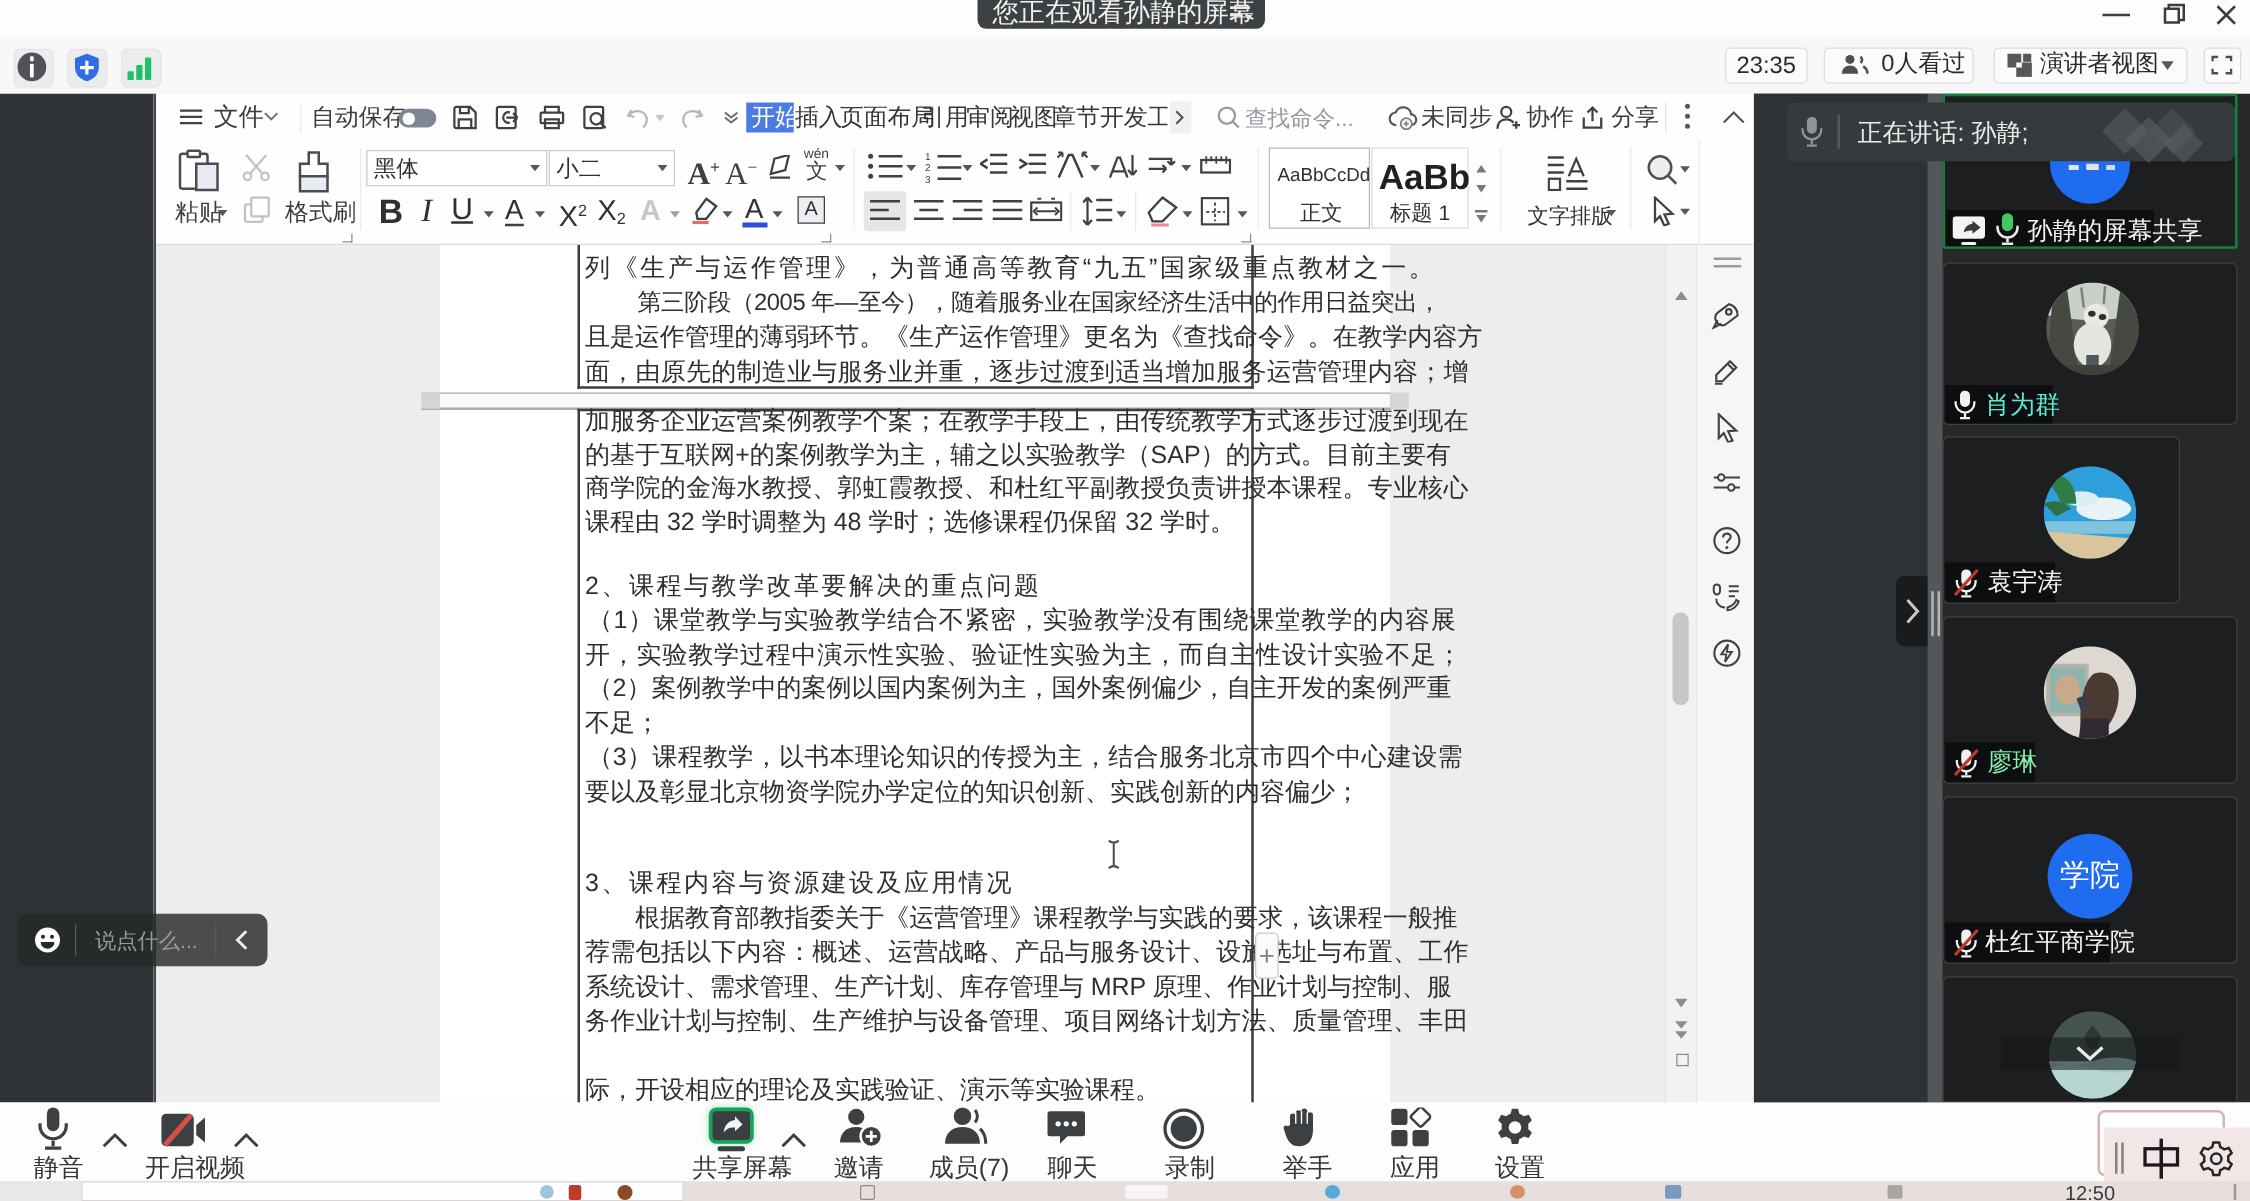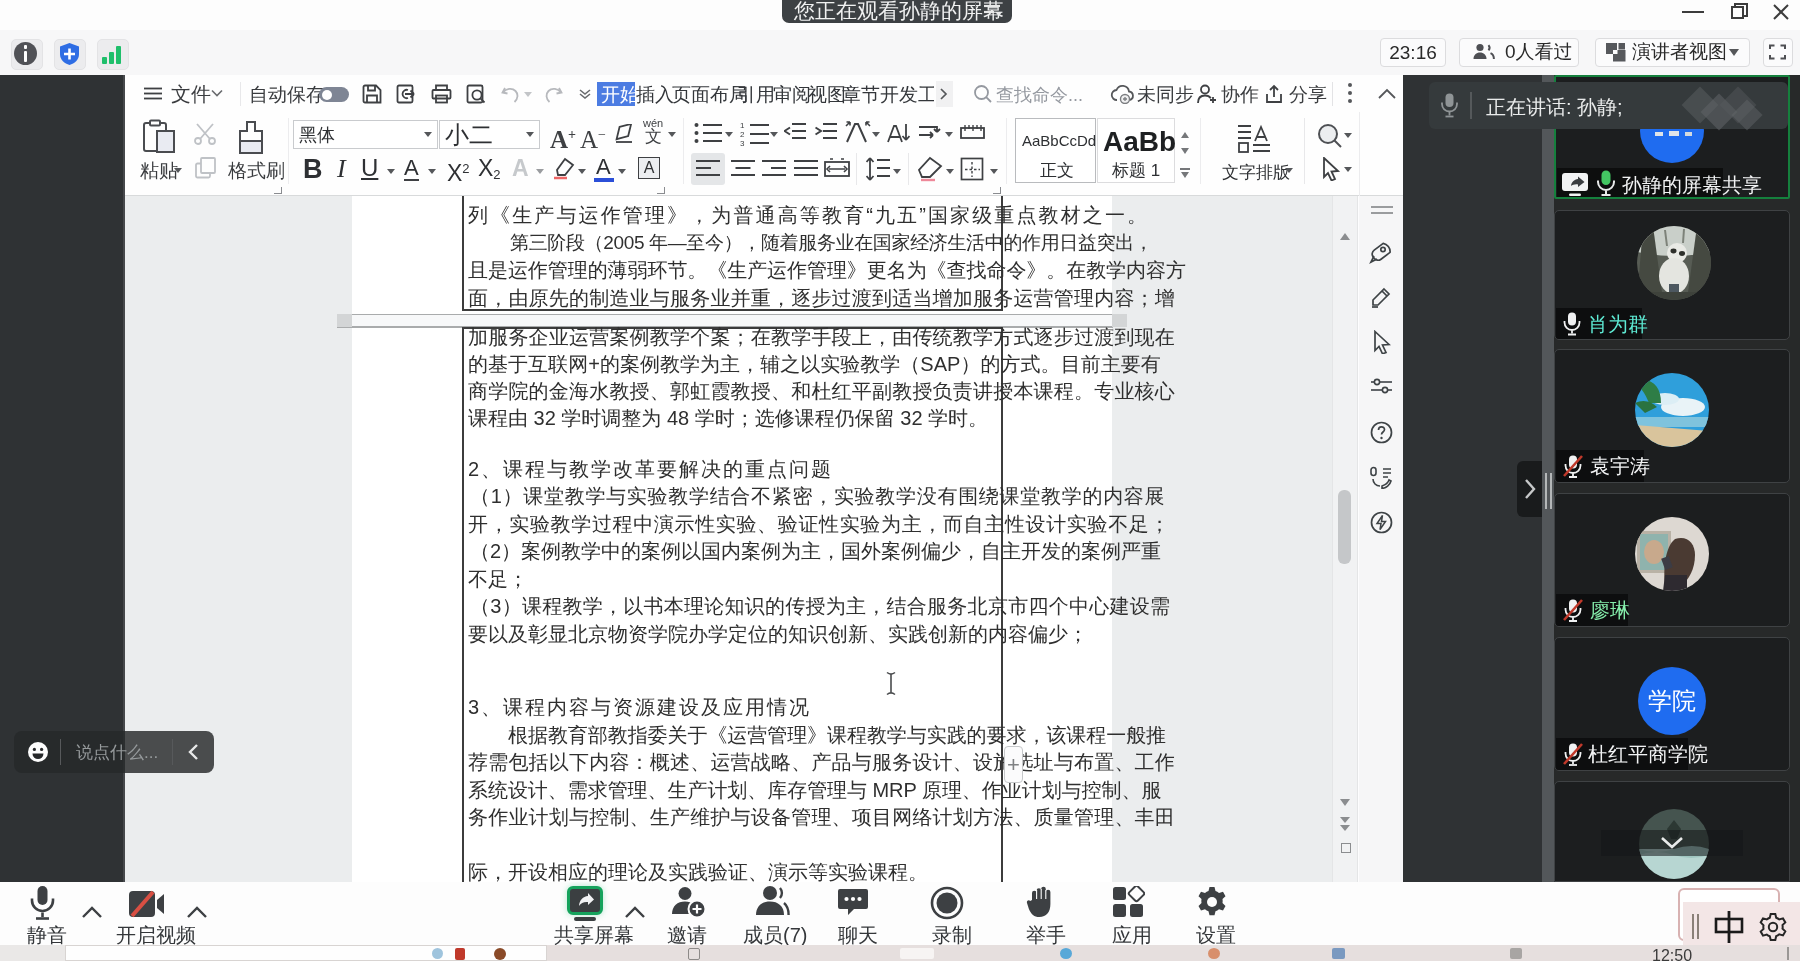--- a/index.html
+++ b/index.html
@@ -47,21 +47,21 @@
   <div class="abs" style="left:54px;top:39px;width:30px;height:29px;background:#ececee;border:1px solid #e3e3e5;border-radius:5px;"></div>
   <svg class="abs" style="left:57px;top:41px;" width="25" height="26" viewBox="0 0 25 26">
     <path d="M12.5 2 L22 5.5 V13 c0 6-4.5 9.5-9.5 11 C7.5 22.5 3 19 3 13 V5.5 Z" fill="#2e6de4"></path>
     <path d="M12.5 7.5 v11 M7 13 h11" stroke="#fff" stroke-width="2.6"></path>
   </svg>
   <div class="abs" style="left:97px;top:39px;width:30px;height:29px;background:#ececee;border:1px solid #e3e3e5;border-radius:5px;"></div>
   <div class="abs" style="left:102px;top:57px;width:5px;height:7px;background:#1fbf6b;border-radius:1px;"></div>
   <div class="abs" style="left:109px;top:52px;width:5px;height:12px;background:#1fbf6b;border-radius:1px;"></div>
   <div class="abs" style="left:116px;top:46px;width:5px;height:18px;background:#1fbf6b;border-radius:1px;"></div>
 
-  <div class="abs" style="left:1380px;top:38px;width:64px;height:27px;background:#fbfbfc;border:1px solid #dcdcde;border-radius:4px;color:#2a2a2a;font-size:19px;line-height:27px;text-align:center;">23:16</div>
+  <div class="abs" style="left:1380px;top:38px;width:64px;height:27px;background:#fbfbfc;border:1px solid #dcdcde;border-radius:4px;color:#2a2a2a;font-size:19px;line-height:27px;text-align:center;">23:35</div>
   <div class="abs" style="left:1459px;top:38px;width:118px;height:27px;background:#fbfbfc;border:1px solid #dcdcde;border-radius:4px;"></div>
   <svg class="abs" style="left:1472px;top:43px;" width="24" height="18" viewBox="0 0 24 18">
     <circle cx="8" cy="4.5" r="3.6" fill="#4e4f54"></circle>
     <path d="M1.5 16 c0-4.2 2.9-6.6 6.5-6.6 s6.5 2.4 6.5 6.6 z" fill="#4e4f54"></path>
     <path d="M16.5 2.2 a4 4 0 0 1 0 5.2 M18.5 10.2 c2.2 1 3.4 2.9 3.4 5.8" stroke="#4e4f54" stroke-width="2" fill="none"></path>
   </svg>
   <div class="abs cjk" style="left:1505px;top:43px;color:#2a2a2a;font-size:19px;line-height:18px;">0人看过</div>
   <div class="abs" style="left:1595px;top:38px;width:153px;height:27px;background:#fbfbfc;border:1px solid #dcdcde;border-radius:4px;"></div>
   <svg class="abs" style="left:1605px;top:42px;" width="21" height="20" viewBox="0 0 21 20">
     <rect x="1" y="1" width="11" height="11" fill="#56585c"></rect>
@@ -213,21 +213,21 @@
     <path d="M10 2 H18 V11 H25 V21 H3 V11 H10 Z" fill="none" stroke="#4a4c50" stroke-width="2"></path>
     <rect x="3" y="21" width="22" height="12" fill="#e9ebf2" stroke="#4a4c50" stroke-width="2"></rect>
   </svg>
   <div class="abs cjk" style="left:228px;top:161px;font-size:19px;line-height:19px;color:#3a3c3f;">格式刷</div>
   <div class="abs" style="left:274px;top:187px;width:7px;height:6px;border-right:1.5px solid #8a8c90;border-bottom:1.5px solid #8a8c90;"></div>
 
   <div class="abs" style="left:293px;top:120px;width:145px;height:29px;background:#fff;border:1px solid #c9cbce;box-sizing:border-box;"></div>
   <div class="abs cjk" style="left:299px;top:126px;font-size:18px;line-height:18px;color:#2e3033;">黑体</div>
   <div class="abs" style="left:424px;top:132px;width:0;height:0;border:4px solid transparent;border-top:5px solid #55575a;"></div>
   <div class="abs" style="left:439px;top:120px;width:101px;height:29px;background:#fff;border:1px solid #c9cbce;box-sizing:border-box;"></div>
-  <div class="abs cjk" style="left:445px;top:126px;font-size:24px;line-height:18px;color:#2e3033;">小二</div>
+  <div class="abs cjk" style="left:445px;top:126px;font-size:18px;line-height:18px;color:#2e3033;">小二</div>
   <div class="abs" style="left:526px;top:132px;width:0;height:0;border:4px solid transparent;border-top:5px solid #55575a;"></div>
 
   <div class="abs" style="left:550px;top:122px;font-size:25px;line-height:25px;color:#3e4043;font-weight:bold;font-family:'Liberation Serif',serif;">A<span style="font-size:14px;vertical-align:9px;">+</span></div>
   <div class="abs" style="left:580px;top:122px;font-size:25px;line-height:25px;color:#3e4043;font-family:'Liberation Serif',serif;">A<span style="font-size:14px;vertical-align:9px;">−</span></div>
   <svg class="abs" style="left:613px;top:124px;" width="22" height="20" viewBox="0 0 22 20">
     <path d="M8 2 L20 2 L14 13 L2 13 Z" fill="none" stroke="#3e4043" stroke-width="1.8" transform="rotate(-15 11 8)"></path>
     <line x1="3" y1="18" x2="19" y2="18" stroke="#3e4043" stroke-width="1.8"></line>
   </svg>
   <div class="abs" style="left:643px;top:118px;font-size:11px;line-height:11px;color:#3e4043;">wén</div>
   <div class="abs cjk" style="left:645px;top:128px;font-size:17px;line-height:17px;color:#3e4043;">文</div>
@@ -586,21 +586,21 @@
     <div class="tlabel" style="left:1px;top:97px;width:86px;height:31px;"></div>
     <svg style="position:absolute;left:8px;top:101px;" width="18" height="24" viewBox="0 0 18 24">
       <rect x="5" y="0.5" width="8" height="13" rx="4" fill="#f0f1f2"></rect>
       <path d="M1.5 9 v1.5 a7.5 7.5 0 0 0 15 0 V9" fill="none" stroke="#f0f1f2" stroke-width="1.8"></path>
       <line x1="9" y1="18.5" x2="9" y2="21.5" stroke="#f0f1f2" stroke-width="1.8"></line>
       <line x1="5" y1="22.5" x2="13" y2="22.5" stroke="#f0f1f2" stroke-width="1.8"></line>
     </svg>
     <div class="cjk" style="position:absolute;left:33px;top:103px;font-size:20px;line-height:20px;color:#5eead4;">肖为群</div>
   </div>
 
-  <div class="abs" style="left:1554px;top:349px;width:236px;height:134px;background:#1c1e1f;border:1px solid #3f4244;box-sizing:border-box;border-radius:5px;overflow:hidden;">
+  <div class="abs" style="left:1554px;top:349px;width:190px;height:134px;background:#1c1e1f;border:1px solid #3f4244;box-sizing:border-box;border-radius:5px;overflow:hidden;">
     <svg style="position:absolute;left:80px;top:23px;" width="74" height="74" viewBox="0 0 74 74">
       <defs>
           <clipPath id="cp3">
             <circle cx="37" cy="37" r="37"></circle>
           </clipPath>
         </defs>
       <g clip-path="url(#cp3)">
         <rect x="0" y="0" width="74" height="74" fill="#2f9fdb"></rect>
         <ellipse cx="48" cy="34" rx="22" ry="9" fill="#e9f3f7"></ellipse>
         <ellipse cx="30" cy="26" rx="14" ry="6" fill="#dceef5"></ellipse>

